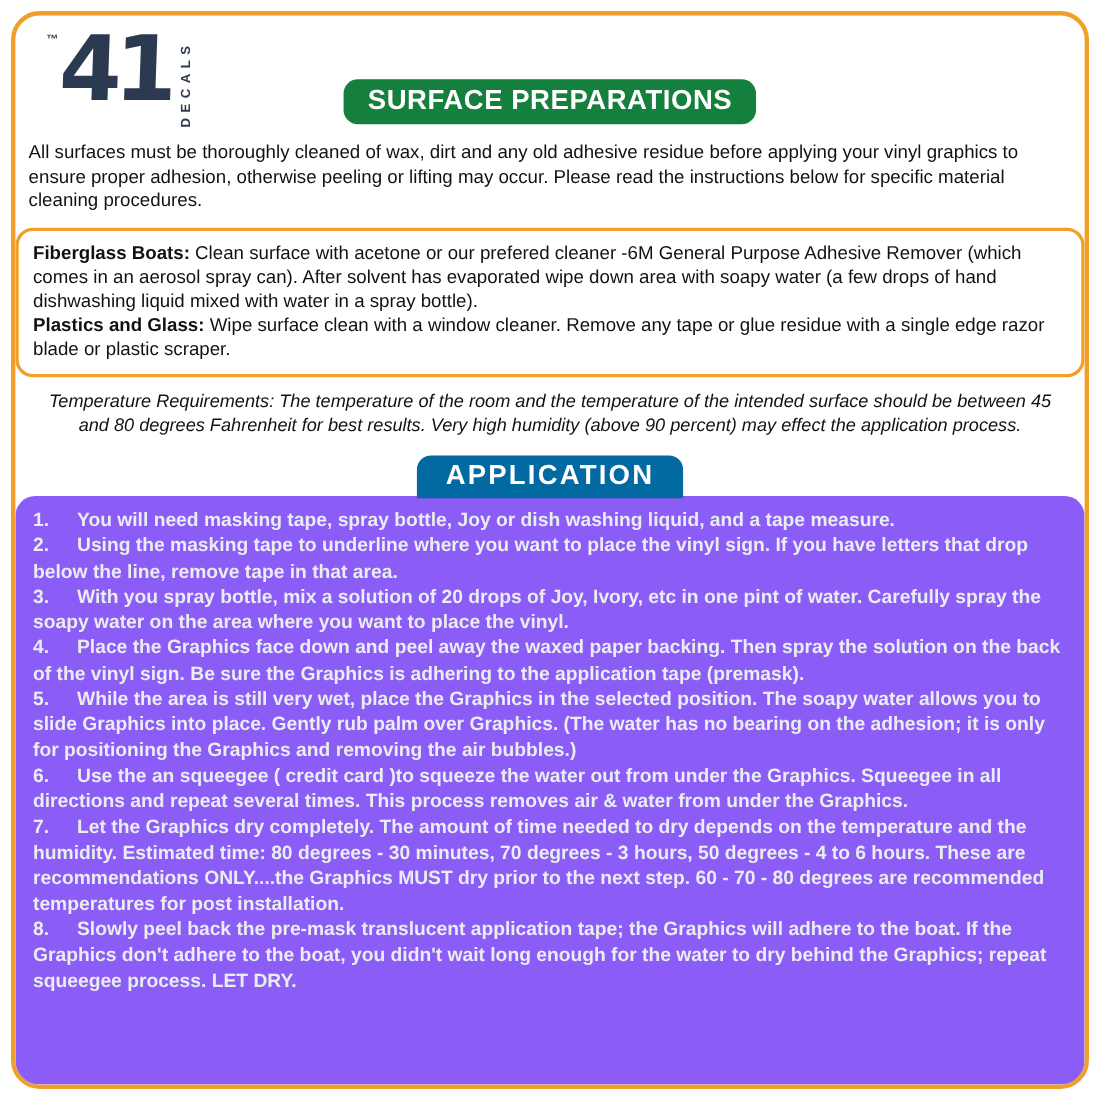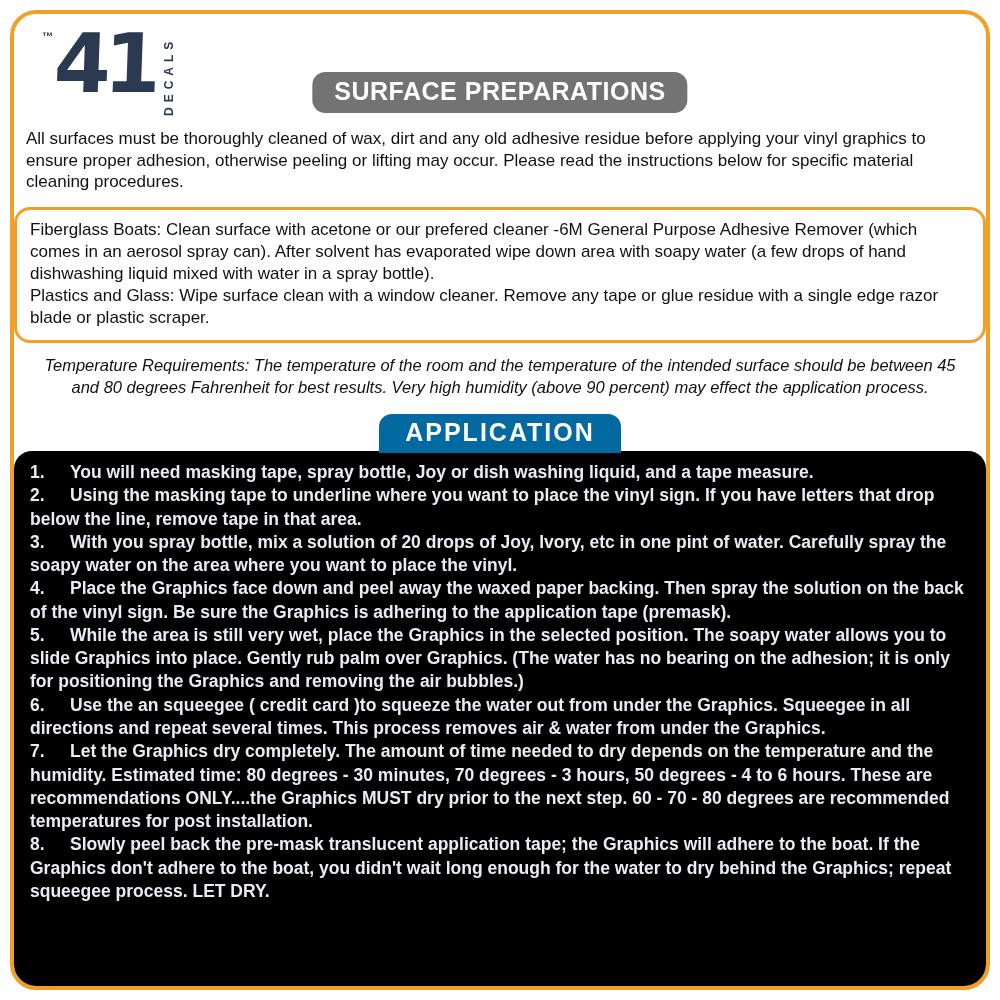--- a/index.html
+++ b/index.html
@@ -36,21 +36,21 @@
     font-weight: bold;
     letter-spacing: 5px;
     color: #2B3A50;
     height: 88px;
   }
   .surface-badge {
     position: absolute;
     left: 50%;
     top: 58px;
     transform: translateX(-50%);
-    background: #737373;
+    background: #15803d;
     color: #ffffff;
     font-weight: bold;
     font-size: 25px;
     letter-spacing: 0.5px;
     padding: 5px 22px 7px;
     border-radius: 13px;
     white-space: nowrap;
     text-align: center;
   }
 
@@ -66,21 +66,21 @@
   .prep-box {
     margin: 14px 0 0;
     border: 3px solid #F0A029;
     border-radius: 16px;
     padding: 9px 13px 11px;
     font-size: 17px;
     line-height: 1.3;
     color: #111;
   }
   .prep-item { margin: 0; }
-  .prep-label { font-weight: normal; }
+  .prep-label { font-weight: bold; }
 
   
   .note {
     font-style: italic;
     text-align: center;
     font-size: 16.5px;
     line-height: 1.3;
     color: #111;
   }
   .note-1 { margin: 16px 34px 0; }
@@ -95,21 +95,21 @@
     font-weight: bold;
     font-size: 25px;
     letter-spacing: 2px;
     padding: 4px 26px 6px;
     border-radius: 13px 13px 0 0;
     position: relative;
     z-index: 2;
   }
   .app-box {
     flex: 1 1 auto;
-    background: #000000;
+    background: #8b5cf6;
     border-radius: 18px;
     margin-top: -2px;
     padding: 10px 16px 10px;
     color: #E9EDF1;
     font-weight: bold;
     font-size: 17.5px;
     line-height: 1.33;
     overflow: hidden;
     position: relative;
     z-index: 1;

